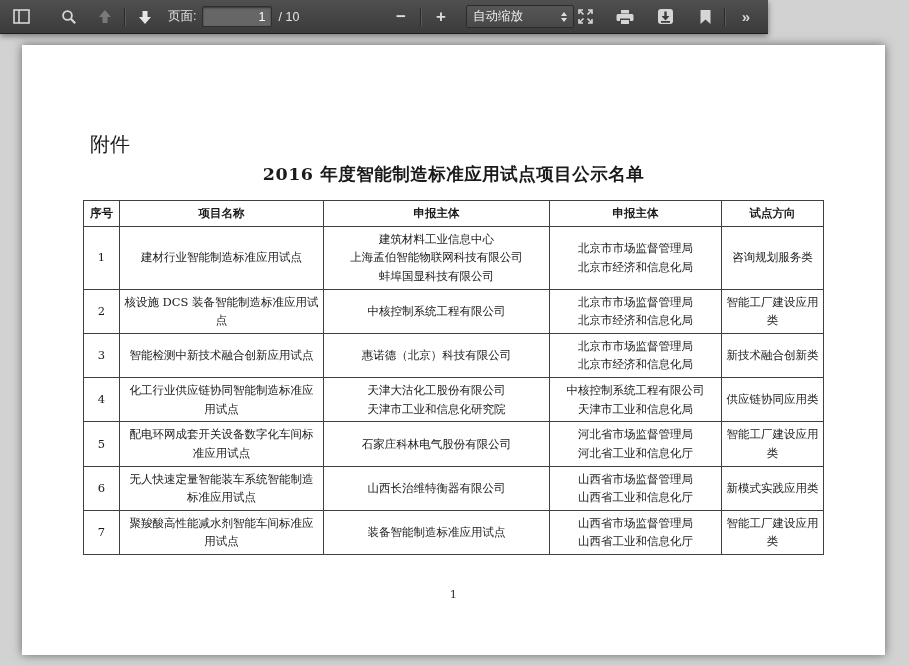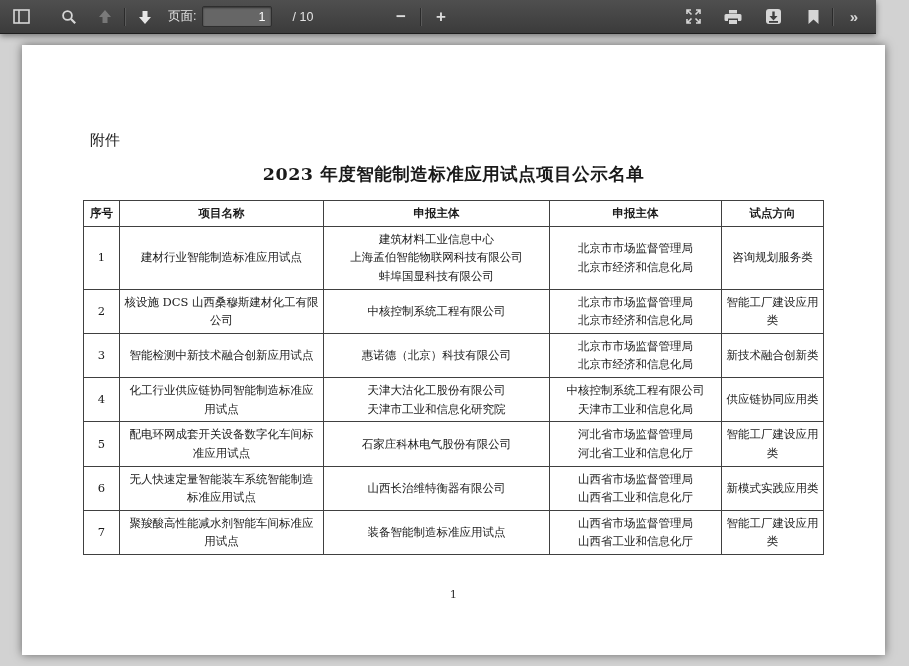--- a/index.html
+++ b/index.html
@@ -4,45 +4,46 @@
 <style>
   html,body{margin:0;padding:0;}
   body{
     width:909px;height:666px;overflow:hidden;position:relative;
     background:#d2d2d2;
     font-family:"Liberation Sans", sans-serif;
     -webkit-font-smoothing:antialiased;
   }
   
   .toolbar{
-    position:absolute;top:0;left:0;width:876px;height:33px;
+    position:absolute;top:0;left:0;width:729px;height:33px;
     background:linear-gradient(#4f4f4f,#3b3b3b);
     border-bottom:1px solid #1e1e1e;
     box-shadow:0 2px 6px rgba(0,0,0,.45);
     z-index:10;
+    padding-left:39px;
   }
   .tb-group{position:absolute;top:0;height:33px;display:flex;align-items:center;}
   .tb-left{left:6px;}
   .tb-center{left:386px;}
   .tb-right{right:8px;}
   .tb-btn{
     min-width:26px;height:25px;display:flex;align-items:center;justify-content:center;
     border-radius:2px;cursor:pointer;color:#d6d6d6;background:transparent;border:0;
     padding:0 3px;margin:0 2px;
   }
   .tb-btn svg{display:block;}
   .tb-sep{width:1px;height:18px;background:#2b2b2b;border-right:1px solid #5a5a5a;margin:0 4px;}
   .tb-label{color:#e4e4e4;font-size:12.5px;margin:0 6px 0 8px;}
   .page-input{
     width:56px;height:17px;background:#666;border:1px solid #2e2e2e;border-radius:2px;
     color:#fff;font-size:12.5px;text-align:right;padding:1px 6px;outline:none;
     box-shadow:inset 0 1px 2px rgba(0,0,0,.5);
     font-family:"Liberation Sans", sans-serif;
   }
-  .page-count{color:#e4e4e4;font-size:12.5px;margin-left:20px;}
+  .page-count{color:#e4e4e4;font-size:12.5px;margin-left:6px;}
   .zoom-text{font-size:17px;font-weight:bold;color:#dcdcdc;line-height:1;}
   .zoom-select{
     width:94px;height:21px;margin-left:10px;display:flex;align-items:center;
     background:linear-gradient(#565656,#484848);
     border:1px solid #2b2b2b;border-radius:2px;cursor:pointer;
     color:#ececec;font-size:12.5px;padding:0 6px;justify-content:space-between;
   }
   .updown{display:flex;flex-direction:column;line-height:0;gap:2px;}
   .updown i{width:0;height:0;border-left:3.5px solid transparent;border-right:3.5px solid transparent;display:block;}
   .updown .u{border-bottom:4px solid #ddd;}
@@ -50,21 +51,21 @@
   .disabled{opacity:.45;cursor:default;}
   .chevrons{font-size:15px;color:#d6d6d6;letter-spacing:-2px;font-weight:bold;}
 
   
   .viewer{position:absolute;top:34px;left:0;width:909px;height:632px;background:#d2d2d2;}
   .page{
     position:absolute;left:22px;top:11px;width:863px;height:610px;background:#fff;
     box-shadow:0 0 9px rgba(0,0,0,.5);
     font-family:"DejaVu Serif","Liberation Serif",serif;color:#1a1a1a;
   }
-  .attachment{position:absolute;left:68px;top:86px;font-size:15px;}
+  .attachment{position:absolute;left:68px;top:86px;font-size:20px;}
   .doc-title{
     position:absolute;left:0;top:117px;width:100%;text-align:center;
     font-size:17.5px;font-weight:bold;letter-spacing:.5px;
   }
   .doc-table{
     position:absolute;left:61px;top:155px;width:740px;
     border-collapse:collapse;table-layout:fixed;
   }
   .doc-table th,.doc-table td{
     border:1px solid #404040;text-align:center;vertical-align:middle;
@@ -124,20 +125,27 @@
   </div>
 
   <div class="tb-group tb-center">
     <button class="tb-btn">
       <span class="zoom-text">−</span>
     </button>
     <div class="tb-sep"></div>
     <button class="tb-btn">
       <span class="zoom-text">+</span>
     </button>
+    <div class="zoom-select">
+      <span>自动缩放</span>
+      <span class="updown">
+          <i class="u"></i>
+          <i class="d"></i>
+        </span>
+    </div>
   </div>
 
   <div class="tb-group tb-right">
     <button class="tb-btn">
       <span>
         <svg width="17" height="17" viewBox="0 0 17 17" stroke="#d6d6d6" stroke-width="1.6" fill="#d6d6d6">
           <path d="M2 6 L2 2 L6 2 M2 2 L6.5 6.5" fill="none"></path>
           <path d="M11 2 L15 2 L15 6 M15 2 L10.5 6.5" fill="none"></path>
           <path d="M15 11 L15 15 L11 15 M15 15 L10.5 10.5" fill="none"></path>
           <path d="M6 15 L2 15 L2 11 M2 15 L6.5 10.5" fill="none"></path>
@@ -176,21 +184,21 @@
     <div class="tb-sep"></div>
     <button class="tb-btn">
       <span class="chevrons">»</span>
     </button>
   </div>
 </div>
 
 <div class="viewer">
   <div class="page">
     <div class="attachment">附件</div>
-    <div class="doc-title">2023 年度智能制造标准应用试点项目公示名单</div>
+    <div class="doc-title">2016 年度智能制造标准应用试点项目公示名单</div>
 
     <table class="doc-table">
       <colgroup>
         <col class="col-no">
           <col class="col-project">
           <col class="col-applicant">
         <col class="col-recommender">
           <col class="col-direction">
       </colgroup>
       <thead>
@@ -208,21 +216,21 @@
             <td>建材行业智能制造标准应用试点</td>
             <td>建筑材料工业信息中心
 上海孟伯智能物联网科技有限公司
 蚌埠国显科技有限公司</td>
             <td>北京市市场监督管理局
 北京市经济和信息化局</td>
             <td>咨询规划服务类</td>
           </tr>
           <tr>
             <td>2</td>
-            <td>核设施 DCS 山西桑穆斯建材化工有限公司</td>
+            <td>核设施 DCS 装备智能制造标准应用试点</td>
             <td>中核控制系统工程有限公司</td>
             <td>北京市市场监督管理局
 北京市经济和信息化局</td>
             <td>智能工厂建设应用类</td>
           </tr>
           <tr>
             <td>3</td>
             <td>智能检测中新技术融合创新应用试点</td>
             <td>惠诺德（北京）科技有限公司</td>
             <td>北京市市场监督管理局

